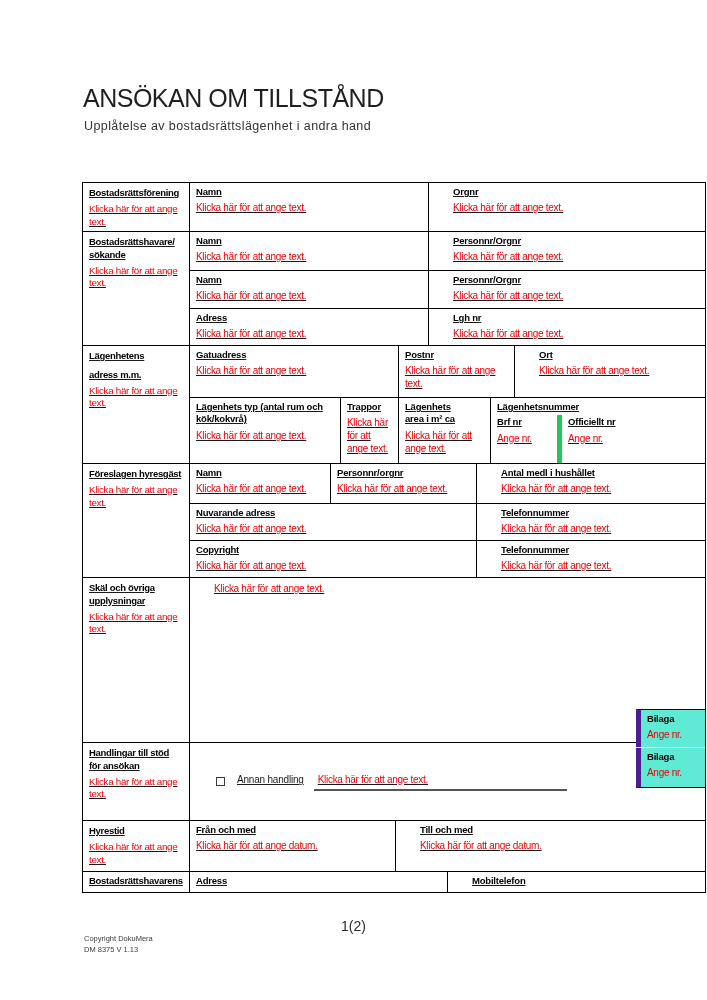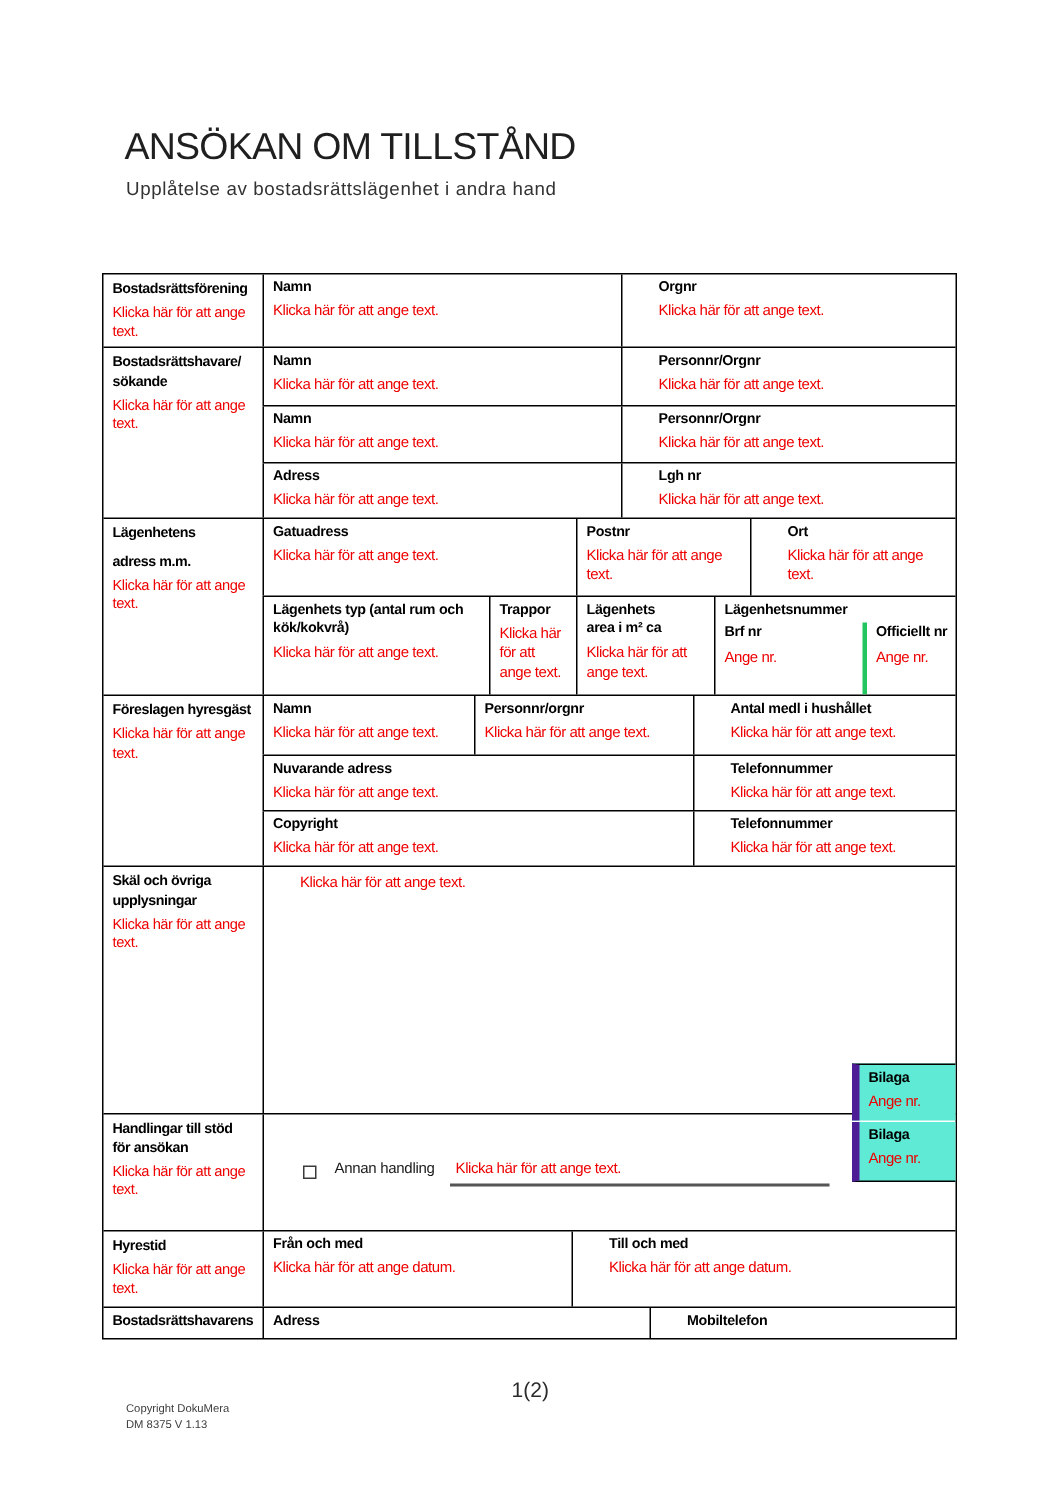--- a/index.html
+++ b/index.html
@@ -7,21 +7,21 @@
   .sheet {
     position:relative; width:707px; height:1000px; background:#ffffff;
     font-family:"Liberation Sans","DejaVu Sans",sans-serif; color:#1a1a1a;
     margin:0 auto; overflow:hidden;
   }
   .title { position:absolute; left:83px; top:84px; font-size:25px; font-weight:400;
            letter-spacing:-0.5px; color:#1f1f1f; }
   .subtitle { position:absolute; left:84px; top:119px; font-size:12.5px; font-weight:400;
               letter-spacing:0.4px; color:#333; }
 
-  .tbl { position:absolute; left:68px; top:182px; width:570px; border:1.5px solid #000; }
+  .tbl { position:absolute; left:82px; top:182px; width:624px; border:1.5px solid #000;text-decoration:underline; }
   .mrow { display:flex; align-items:stretch; }
   .mrow + .mrow { border-top:1px solid #000; }
   .lblcell { flex:0 0 106px; padding:4px 3px 0 6px; }
   .content { flex:1; min-width:0; display:flex; flex-direction:column; }
   .srow { display:flex; align-items:stretch; }
   .srow + .srow { border-top:1px solid #000; }
   .cell { border-left:1px solid #000; padding:3px 5px 0 6px; min-width:0; overflow:hidden; }
   .grow { flex:1 1 auto;padding-left:24px; }
 
   .lbl { font-size:9.5px; font-weight:700; letter-spacing:-0.3px; color:#000; white-space:pre-line; line-height:1.35; }
@@ -37,23 +37,23 @@
 
   
   .c239{flex:0 0 239px} .c209{flex:0 0 209px} .c116{flex:0 0 116px}
   .c151{flex:0 0 151px} .c58{flex:0 0 58px} .c92{flex:0 0 92px}
   .c141{flex:0 0 141px} .c146{flex:0 0 146px} .c287{flex:0 0 287px}
   .c206{flex:0 0 206px} .c258{flex:0 0 258px}
 
   
   .lgn { display:flex; flex-direction:column; padding:0; }
   .lgn-head { padding:3px 5px 0 6px; }
-  .lgn-body { display:flex; flex:1; margin-top:2px;gap:32px; }
+  .lgn-body { display:flex; flex:1; margin-top:2px; }
   .lgn-sub { flex:0 0 66px; padding:1px 4px 0 6px; }
-  .lgn-sub.right { flex:1; border-left:3px solid #22c55e; }
+  .lgn-sub.right { flex:1; border-left:5px solid #22c55e; }
 
   
   .bilaga-box { position:absolute; right:0; width:69px; background:#5eead4;
                 border-left:5px solid #4c1d95; padding:3px 5px 0 6px;margin-left:16px; }
   .bilaga-box.b1 { top:526px; height:38px; border-top:1px solid #000; }
   .bilaga-box.b2 { top:565px; height:40px; border-bottom:1px solid #000; }
 
   
   .chk-line { display:flex; align-items:flex-start; margin-top:5px; }
   .chk-line.second { margin-top:23px; align-items:center; }

